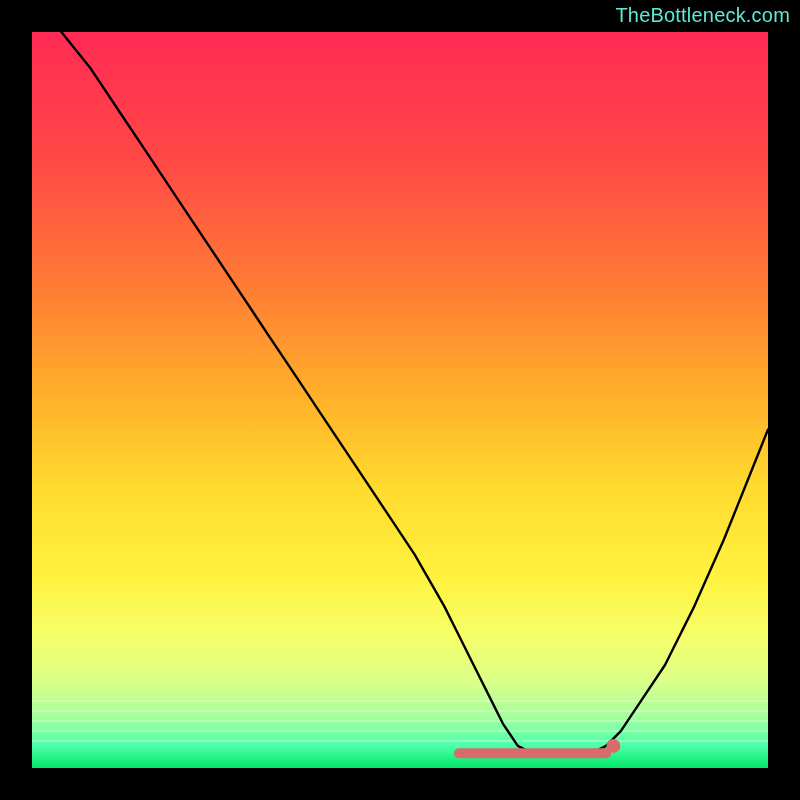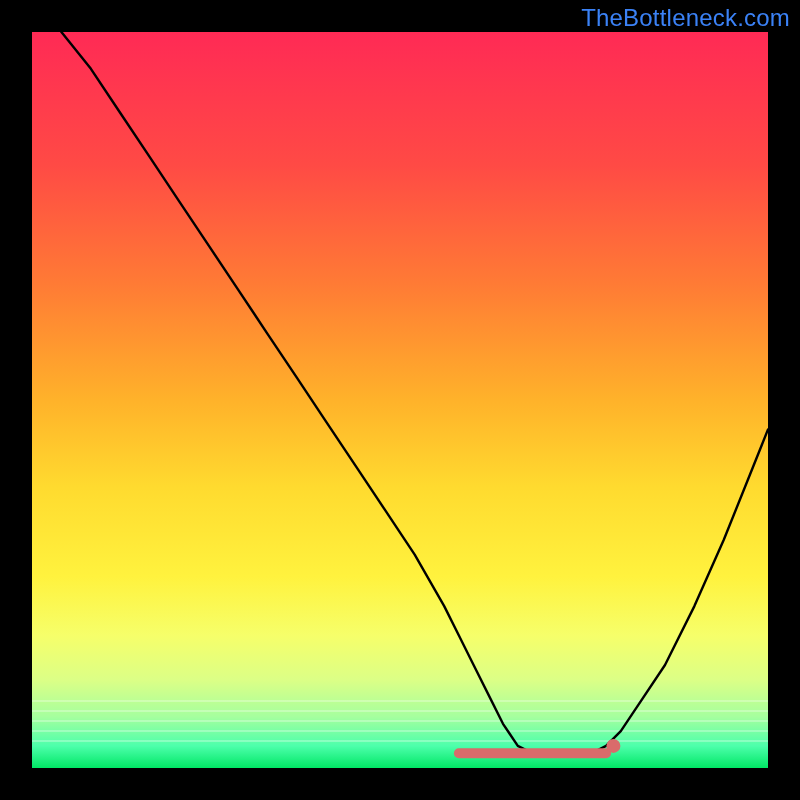--- a/index.html
+++ b/index.html
@@ -20,22 +20,22 @@
     position: absolute;
     inset: 0;
     width: 800px;
     height: 800px;
     display: block;
   }
   .watermark {
     position: absolute;
     top: 4px;
     right: 10px;
-    color: #3b82f6;
-    font-size: 24px;
+    color: #5eead4;
+    font-size: 20px;
     font-weight: 400;
     letter-spacing: 0.2px;
     user-select: none;
   }
 </style>
 </head>
 <body>
 
 <div class="stage">
   <svg class="chart" viewBox="0 0 800 800" preserveAspectRatio="none">

